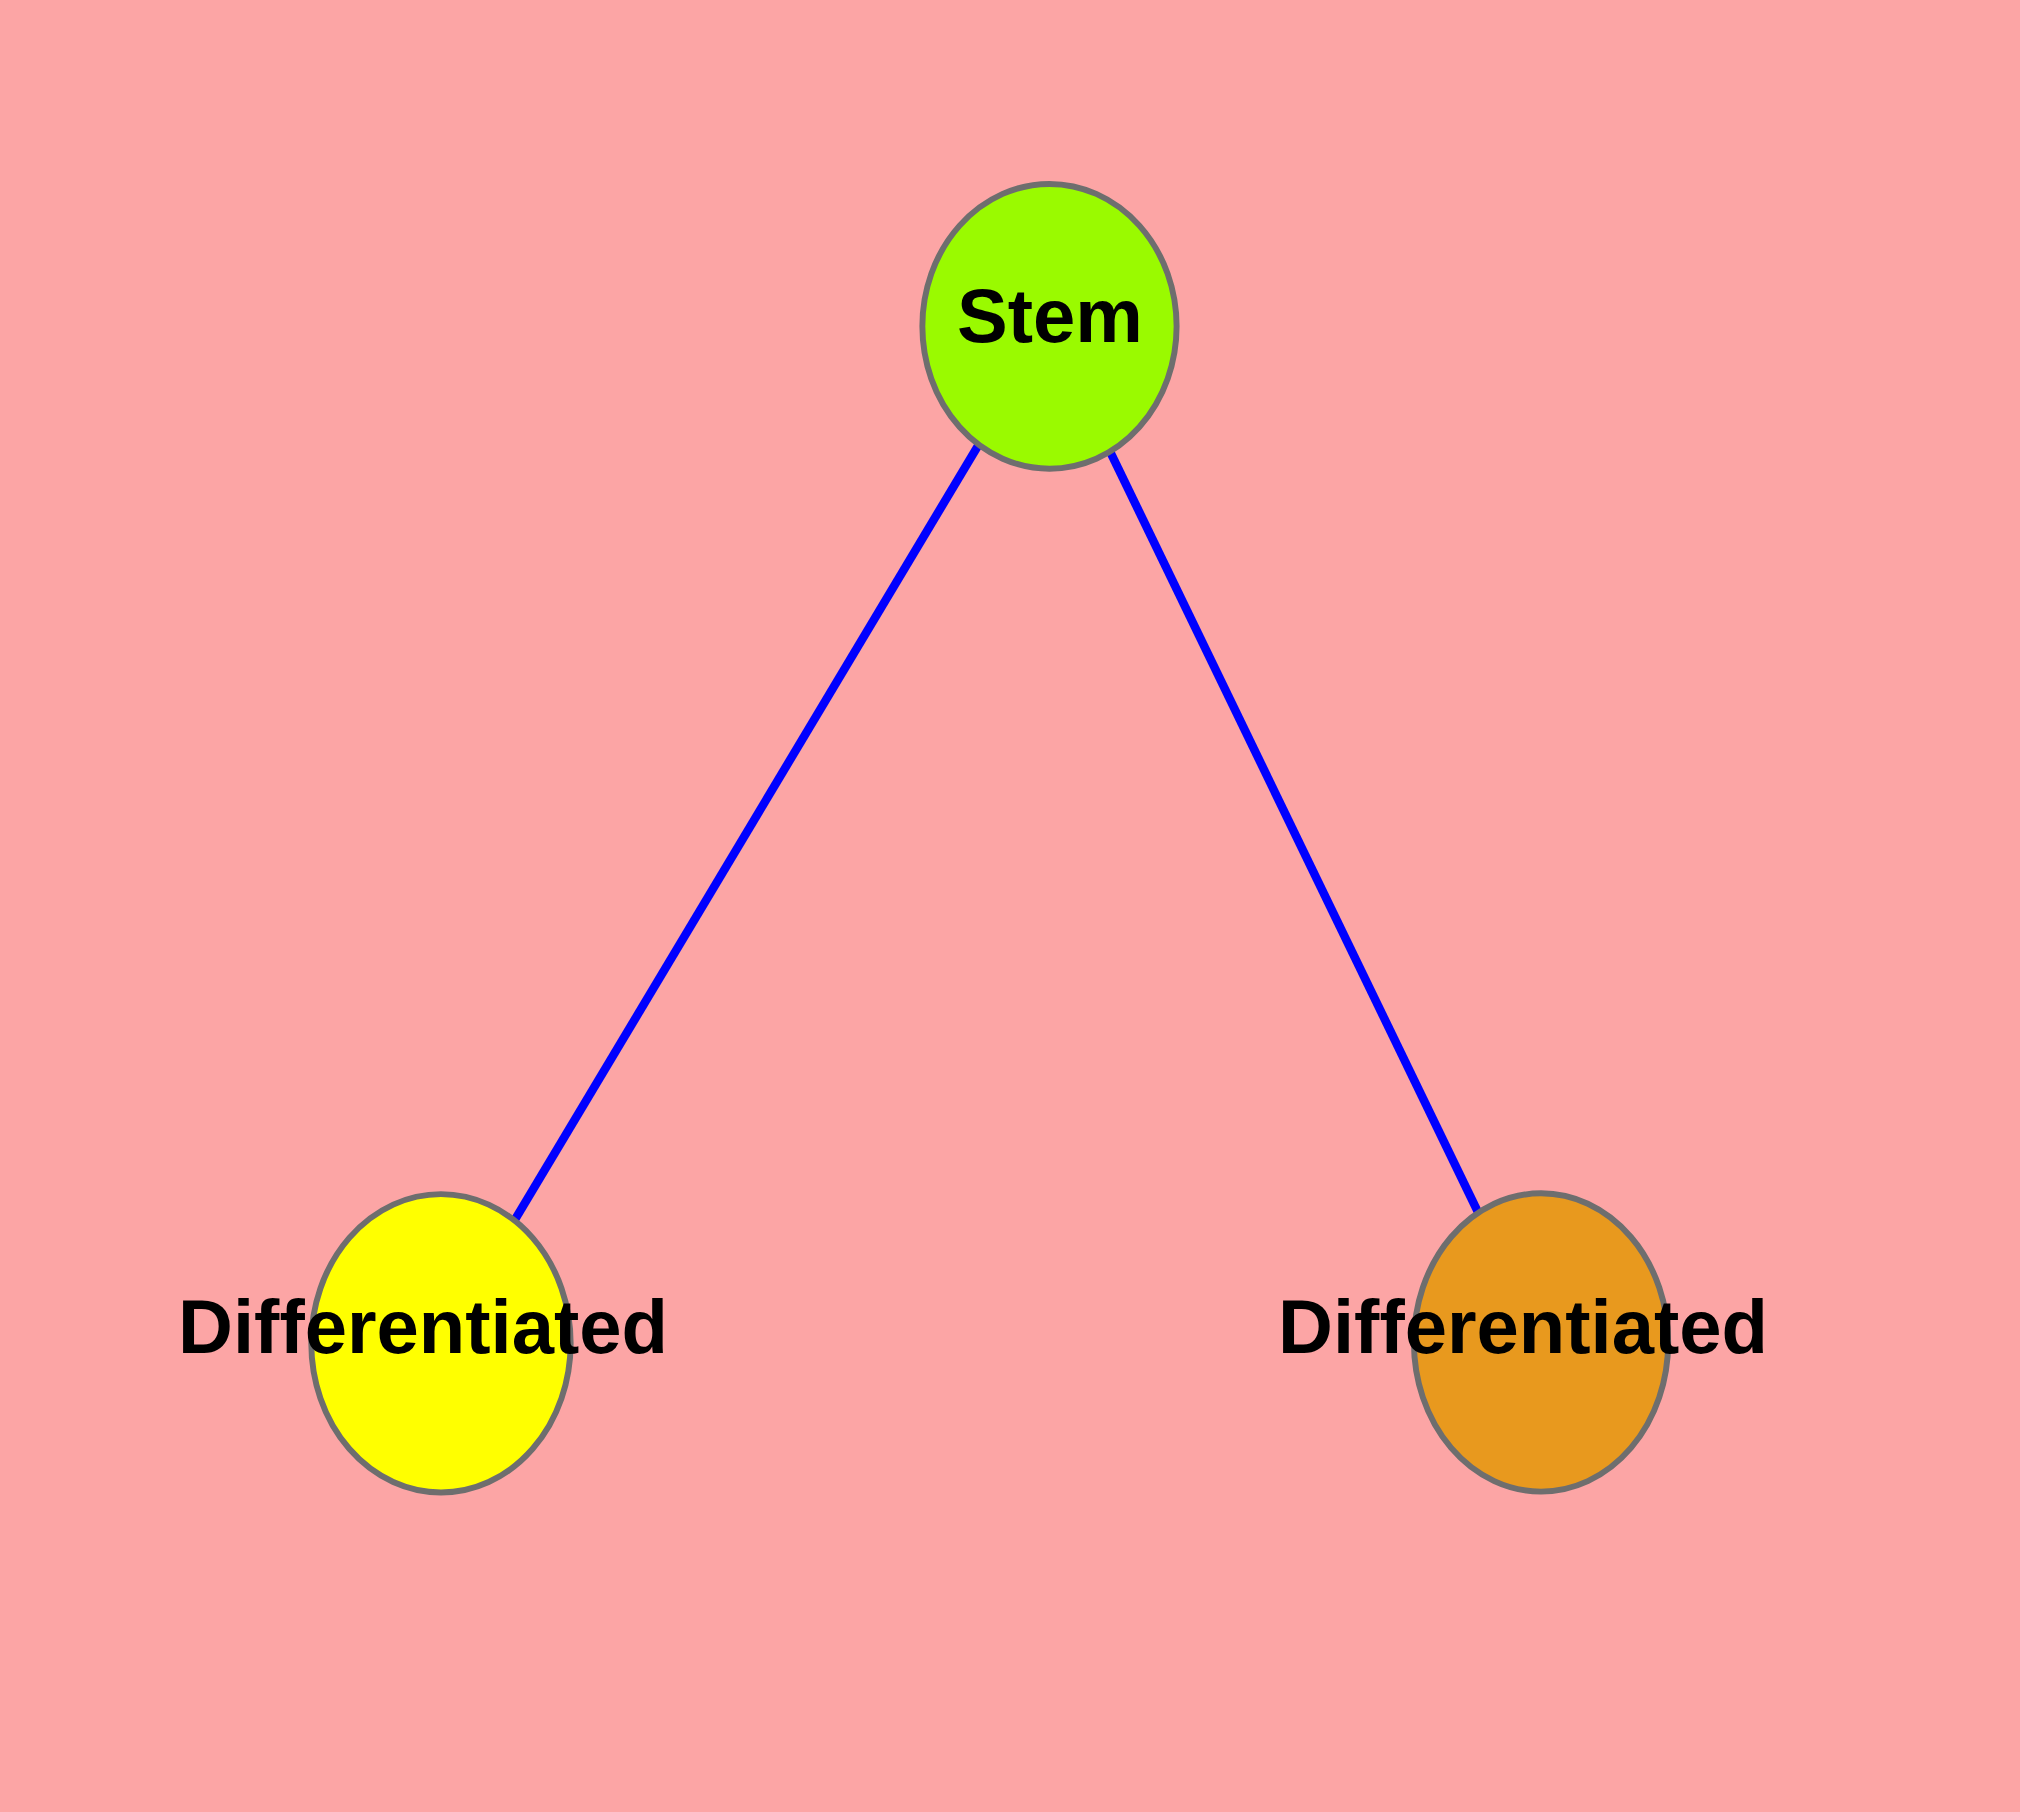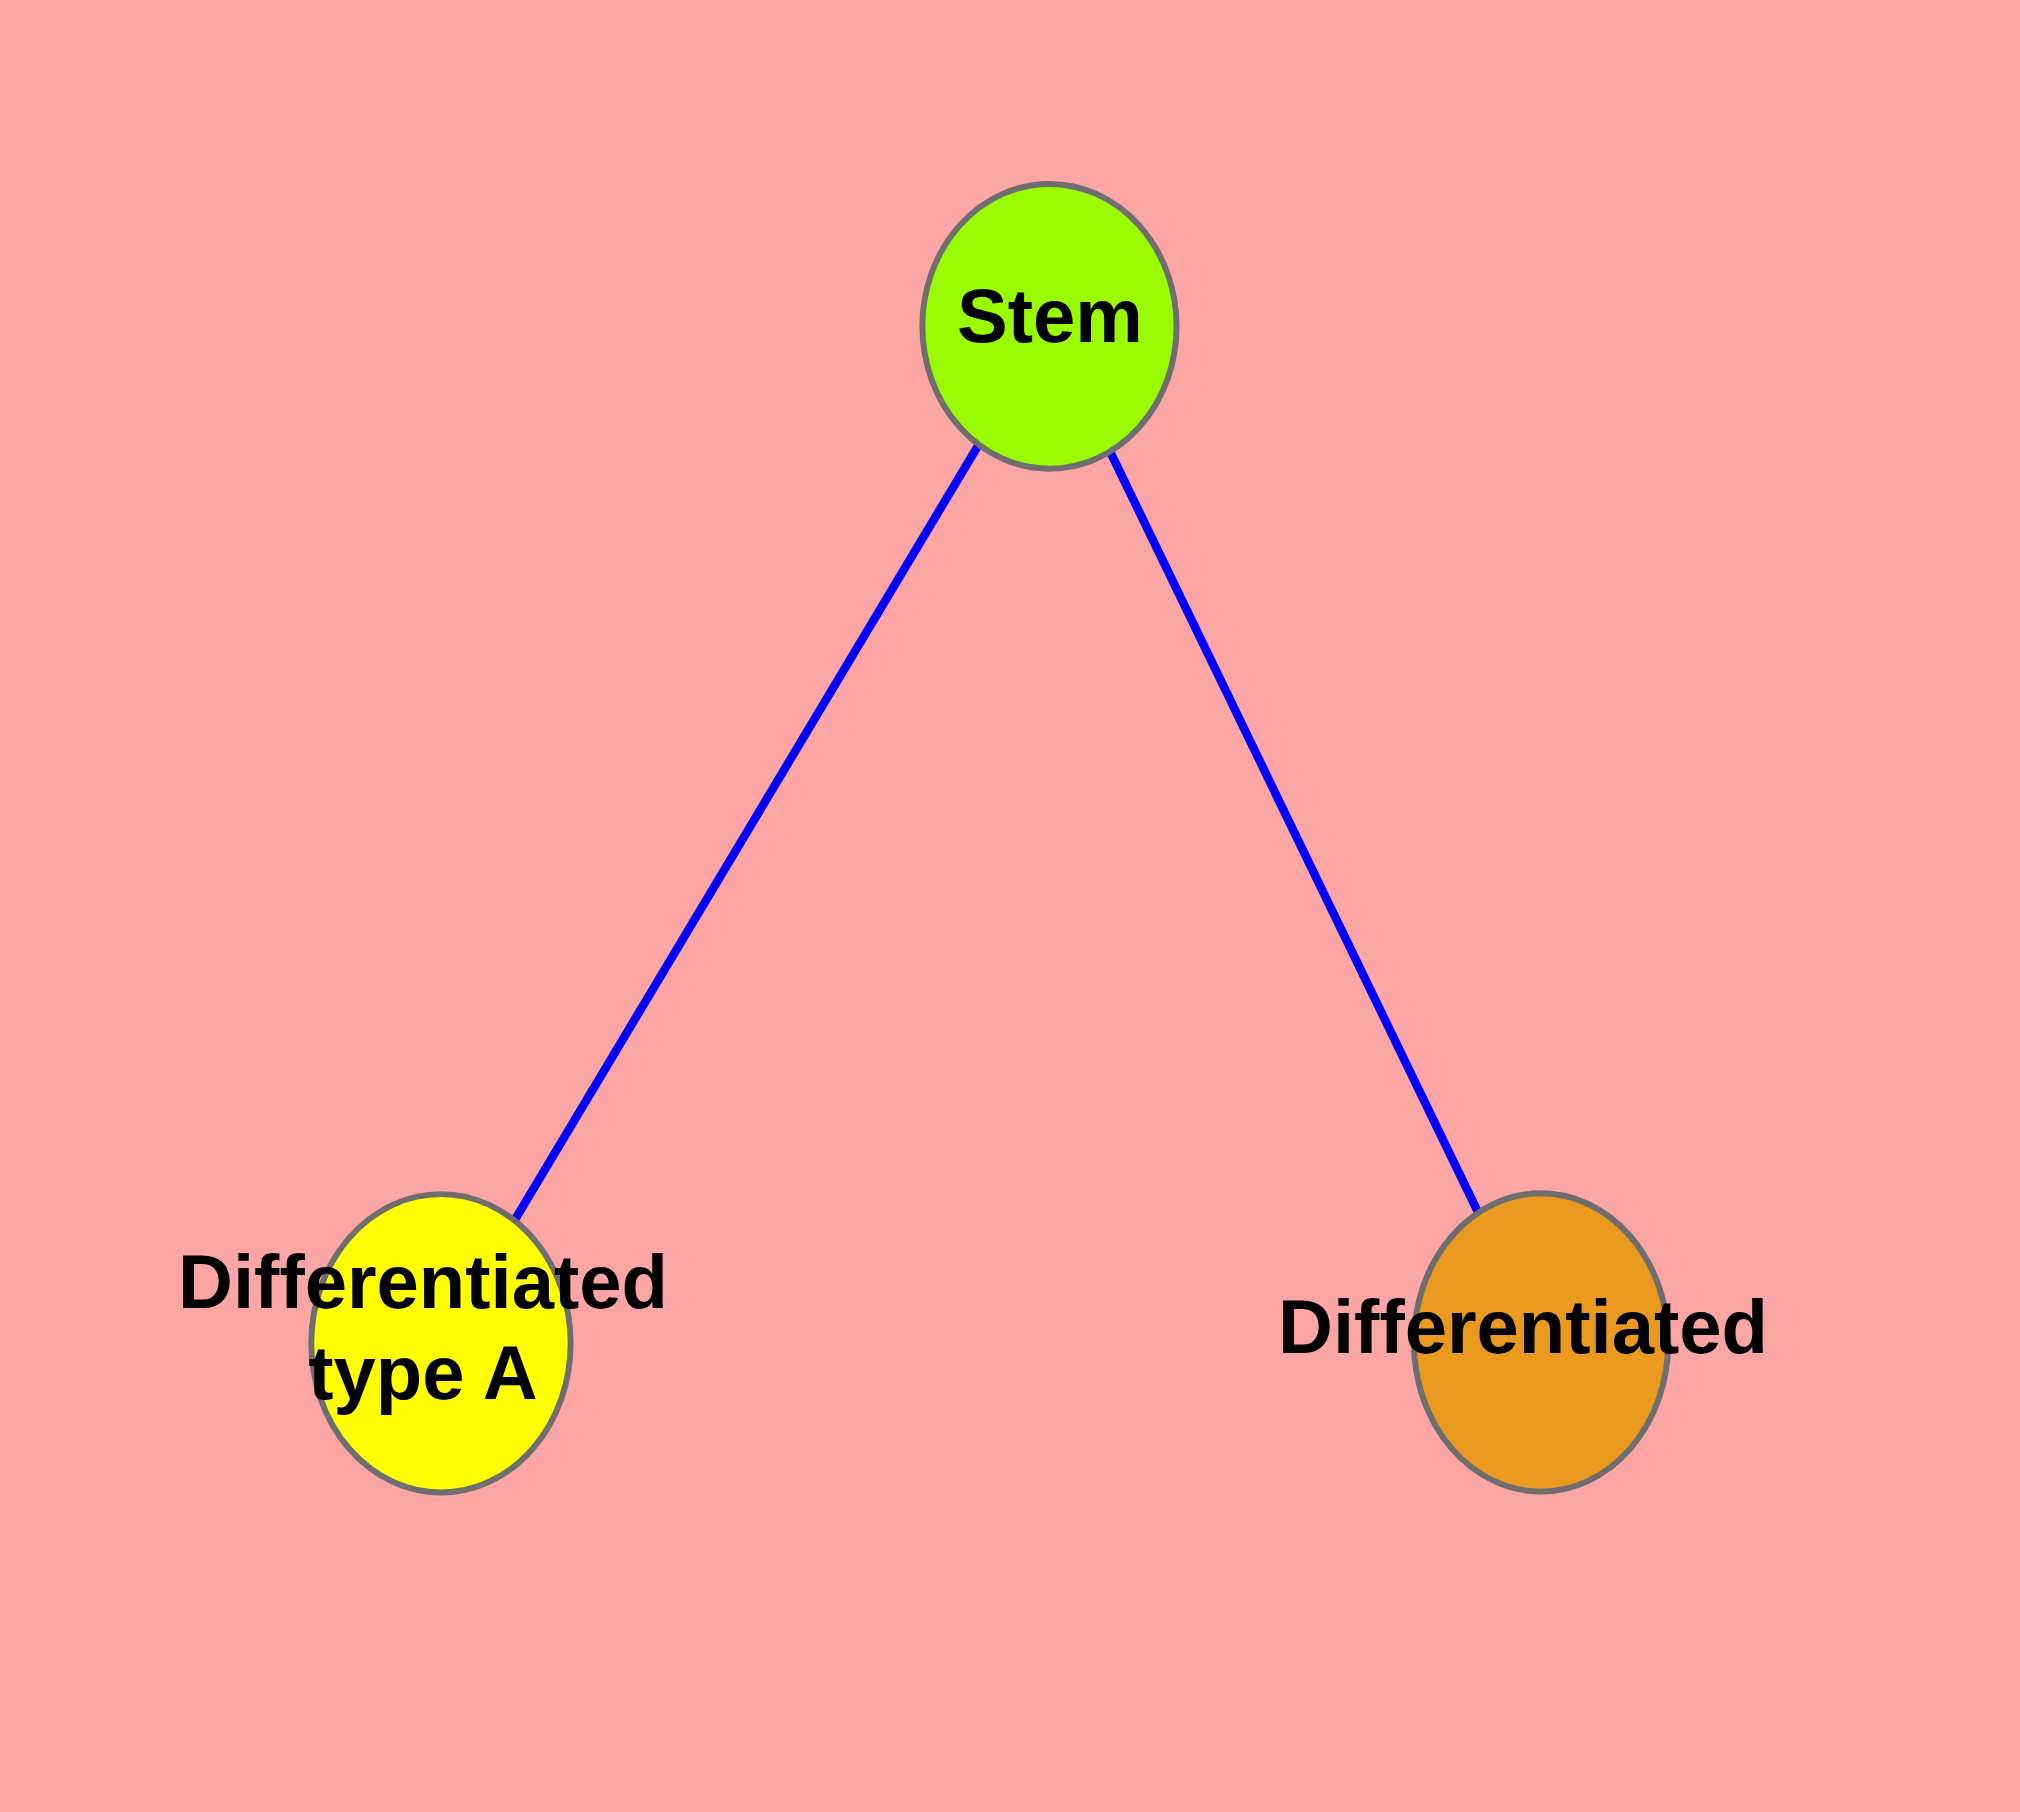--- a/index.html
+++ b/index.html
@@ -61,21 +61,20 @@
   </svg>
 
   <div class="labels" style="color: rgb(0, 0, 0);">
 
     <div class="node-label" style="left:1050px; top:316px;">
       <span class="line">Stem</span>
     </div>
 
     <div class="node-label" style="left:423px; top:1327px;">
       <span class="line">Differentiated</span>
-      <span class="line">type A</span>
     </div>
 
     <div class="node-label" style="left:1523px; top:1327px;">
       <span class="line">Differentiated</span>
     </div>
 
   </div>
 </div>
 
 

